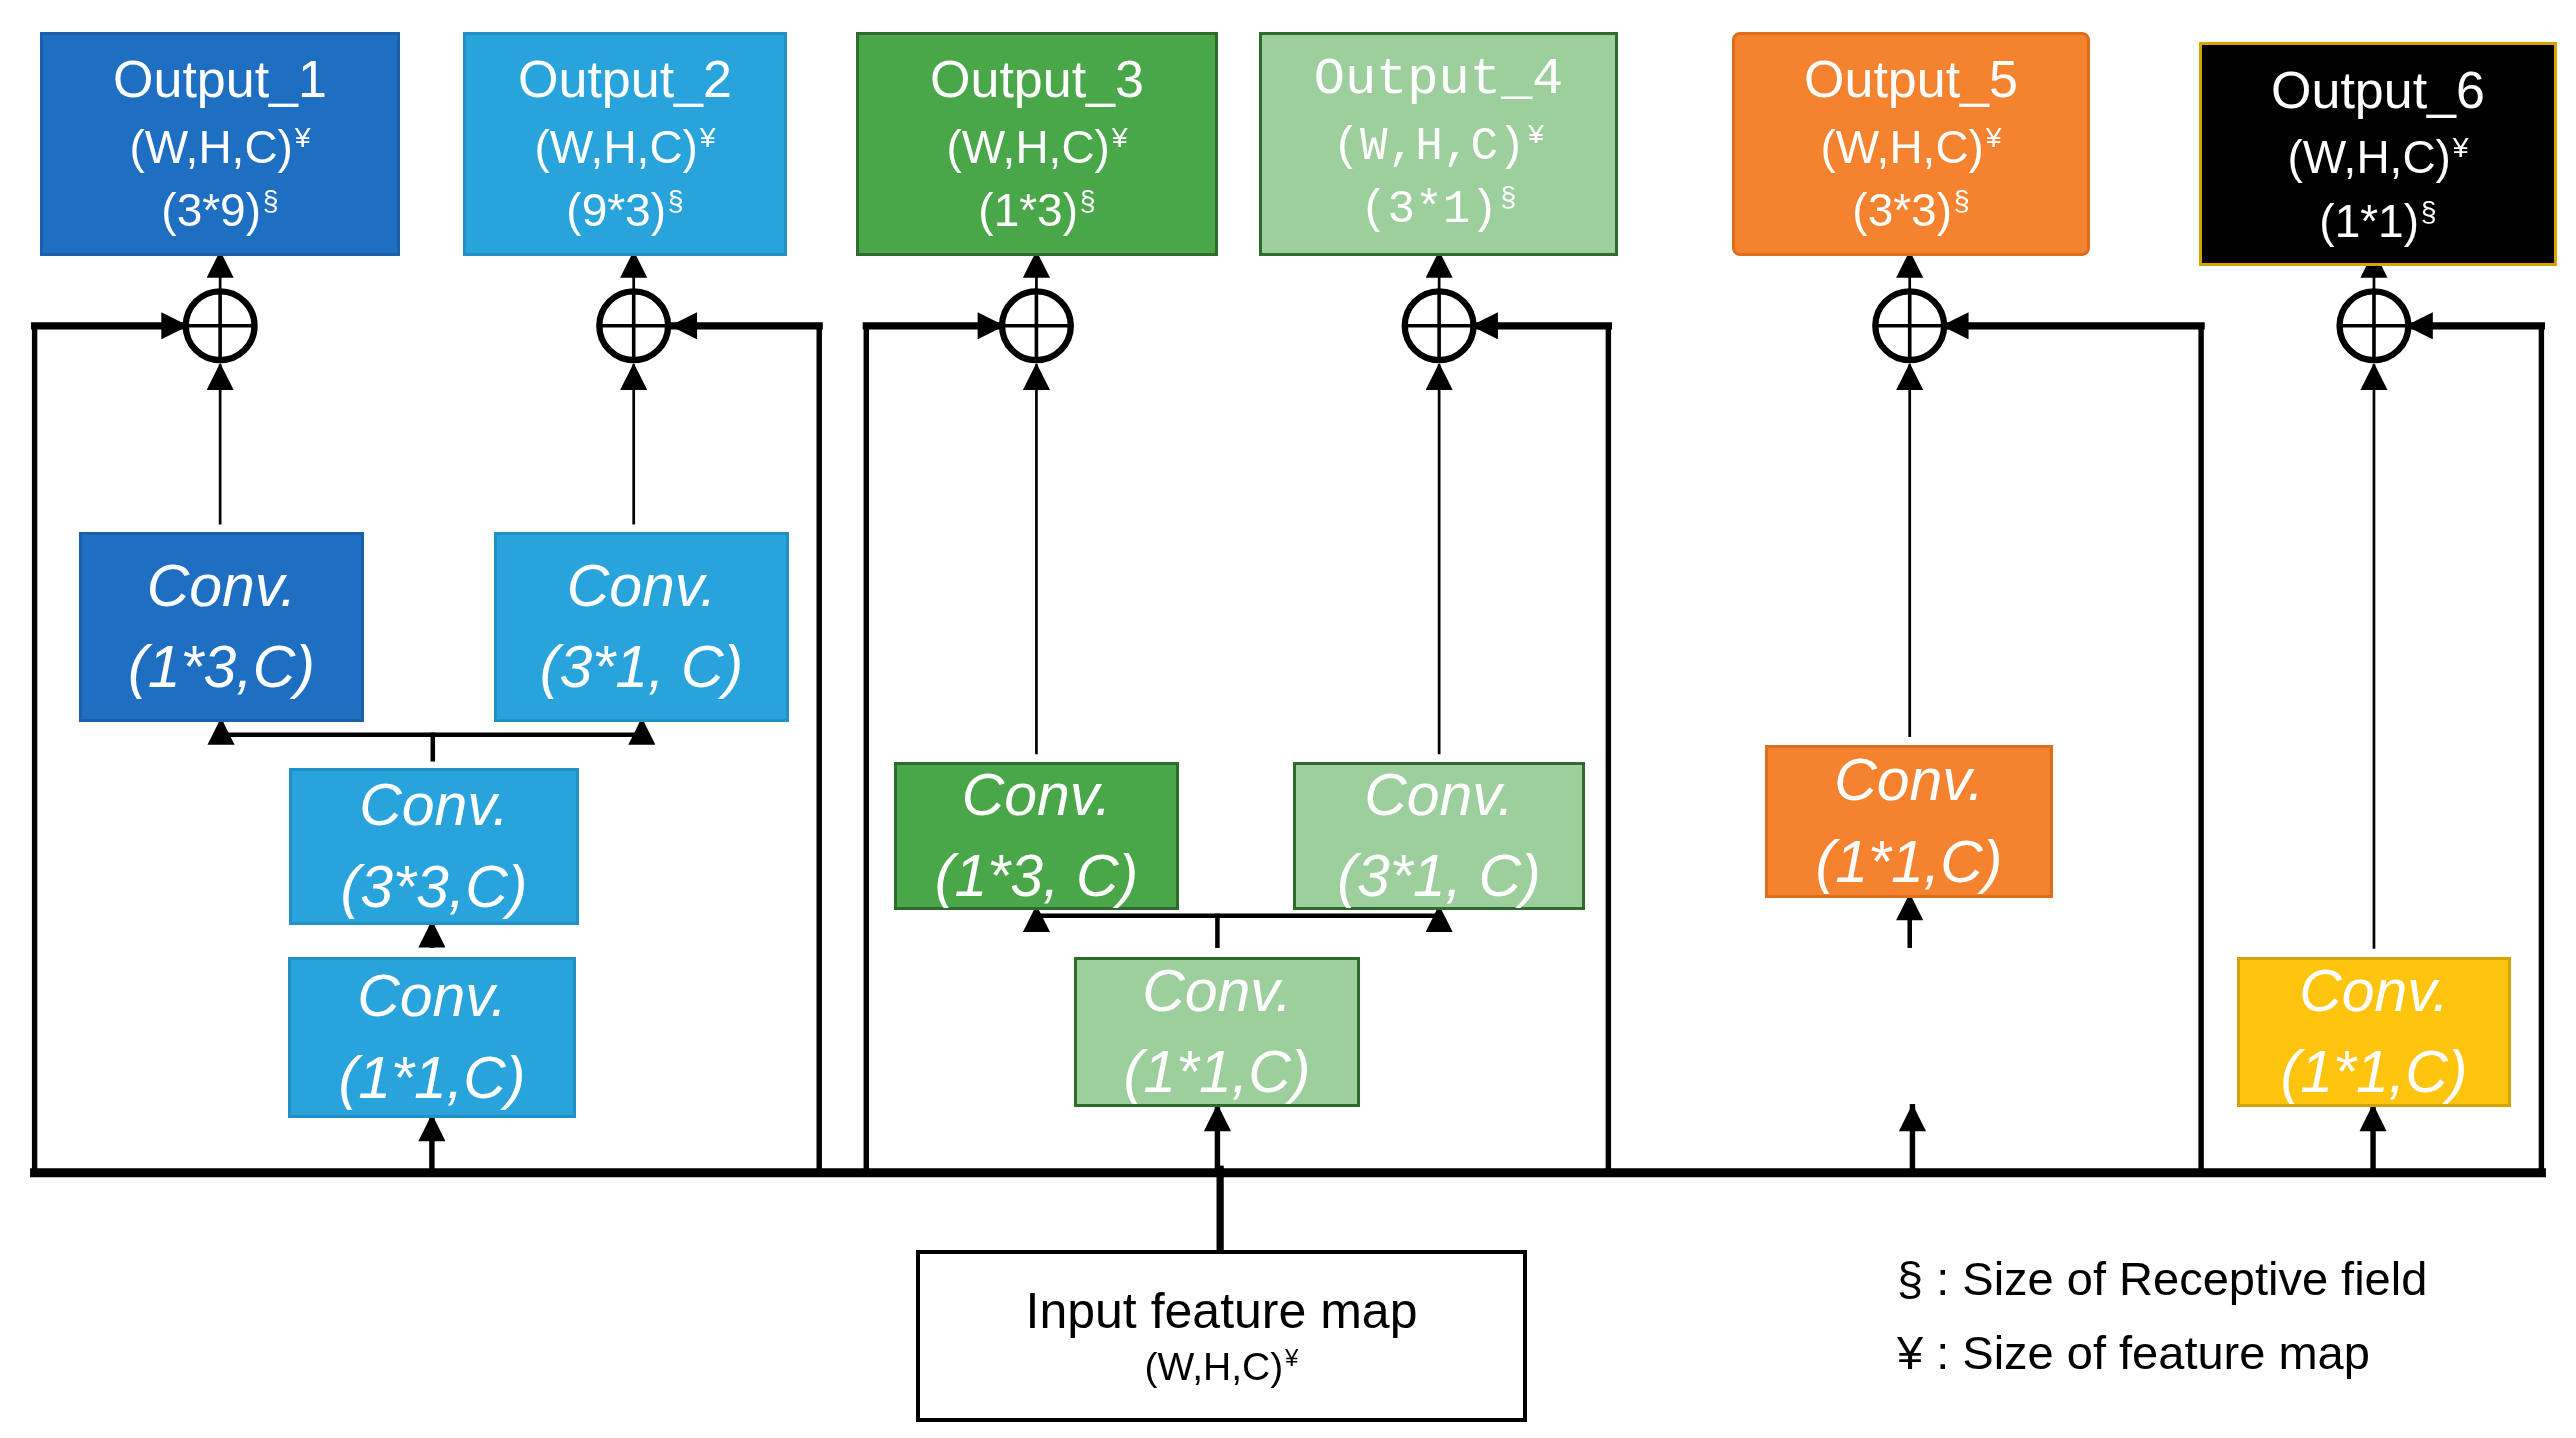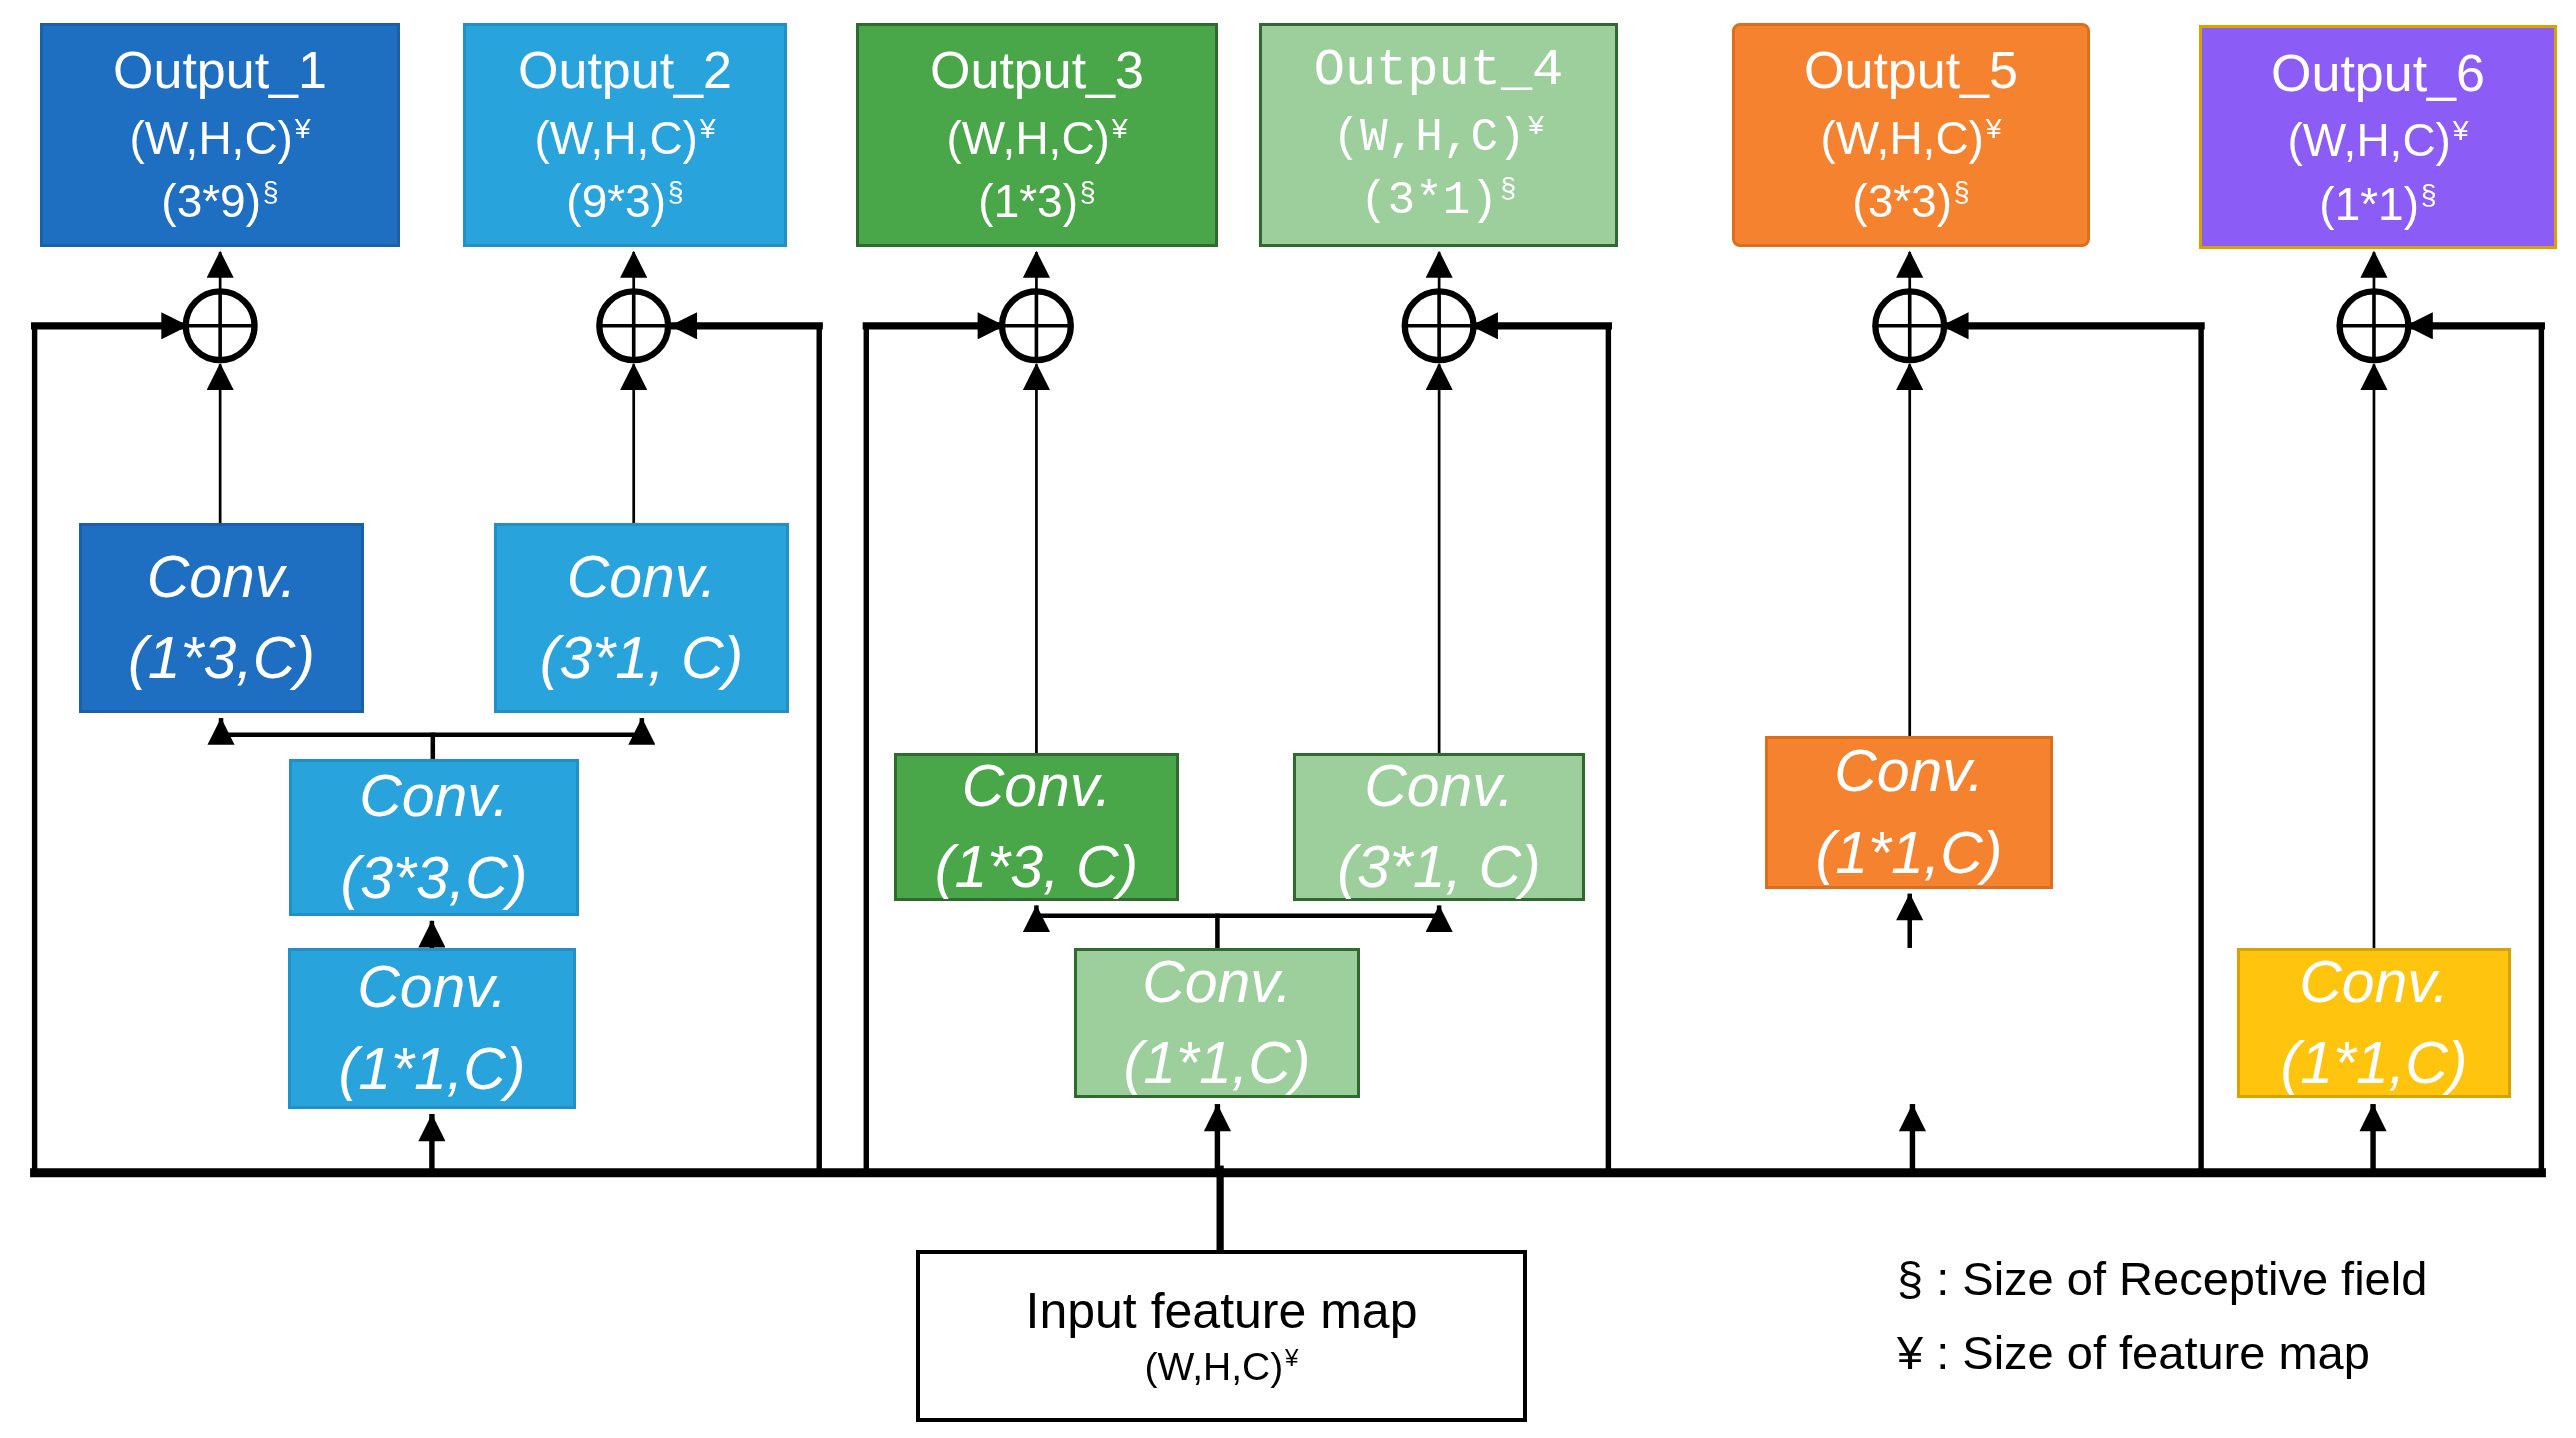--- a/index.html
+++ b/index.html
@@ -12,20 +12,21 @@
   }
   #wires{position:absolute;left:0;top:0;width:2576px;height:1438px;}
   .box{
     position:absolute;
     display:flex;flex-direction:column;
     align-items:center;justify-content:center;
     text-align:center;color:#ffffff;
     box-sizing:border-box;
     border:3.6px solid transparent;
     line-height:1.38;
+    margin-top:9px;
   }
   .out .t1{font-size:52px;}
   .out .t2{font-size:46px;}
   .blk .t1, .blk .t2{font-size:59px;font-style:italic;}
   sup{font-size:0.62em;vertical-align:super;margin-left:1.8px;line-height:0;}
   #input-box{
     position:absolute;left:916px;top:1250px;width:611px;height:172px;
     background:#ffffff;border:4.5px solid #000000;box-sizing:border-box;
     display:flex;flex-direction:column;align-items:center;justify-content:center;
     color:#000;text-align:right;
@@ -154,21 +155,21 @@
   <div class="box out" style="left: 1259px; top: 22.6px; width: 359px; height: 224px; background: rgb(157, 207, 156); border-color: rgb(47, 107, 47); color: rgb(255, 255, 255); font-family: Liberation Mono, monospace;">
     <div class="t1">Output_4</div>
     <div class="t2"><span>(W,H,C)</span><sup>¥</sup></div>
     <div class="t2"><span>(3*1)</span><sup>§</sup></div>
   </div>
   <div class="box out" style="left: 1732px; top: 22.6px; width: 358px; height: 224px; background: rgb(245, 130, 47); border-color: rgb(221, 110, 28); color: rgb(255, 255, 255); border-radius: 8px;">
     <div class="t1">Output_5</div>
     <div class="t2"><span>(W,H,C)</span><sup>¥</sup></div>
     <div class="t2"><span>(3*3)</span><sup>§</sup></div>
   </div>
-  <div class="box out" style="left: 2199px; top: 25px; width: 358px; height: 224px; background: #8b5cf6; border-color: rgb(214, 163, 0); color: rgb(255, 255, 255);">
+  <div class="box out" style="left: 2199px; top: 33px; width: 358px; height: 224px; background: #000000; border-color: rgb(214, 163, 0); color: rgb(255, 255, 255);">
     <div class="t1">Output_6</div>
     <div class="t2"><span>(W,H,C)</span><sup>¥</sup></div>
     <div class="t2"><span>(1*1)</span><sup>§</sup></div>
   </div>
 
   <div class="box blk" style="left: 79px; top: 523px; width: 285px; height: 190px; background: rgb(30, 110, 193); border-color: rgb(26, 95, 169); color: rgb(255, 255, 255);">
     <div class="t1">Conv.</div>
     <div class="t2">(1*3,C)</div>
   </div>
   <div class="box blk" style="left: 494px; top: 523px; width: 295px; height: 190px; background: rgb(41, 163, 219); border-color: rgb(33, 145, 197); color: rgb(255, 255, 255);">

